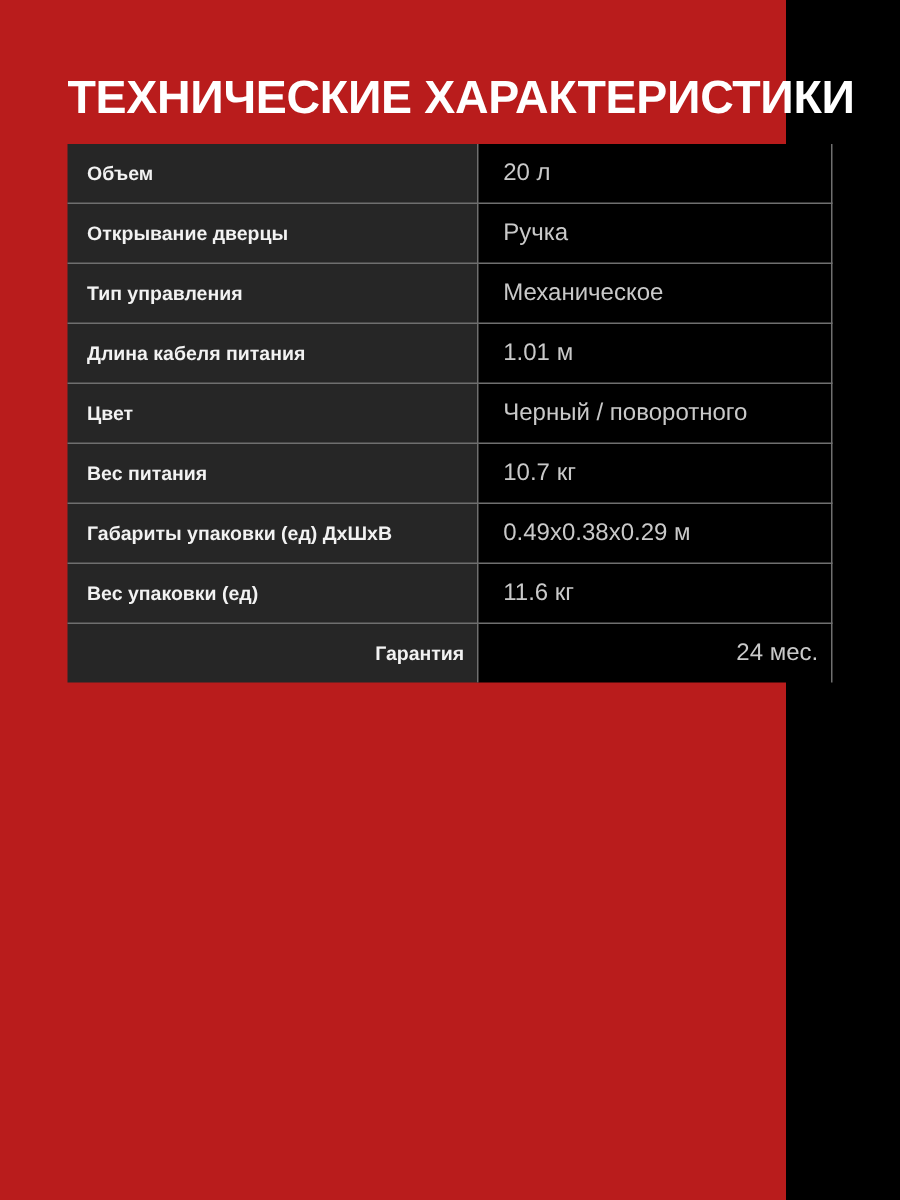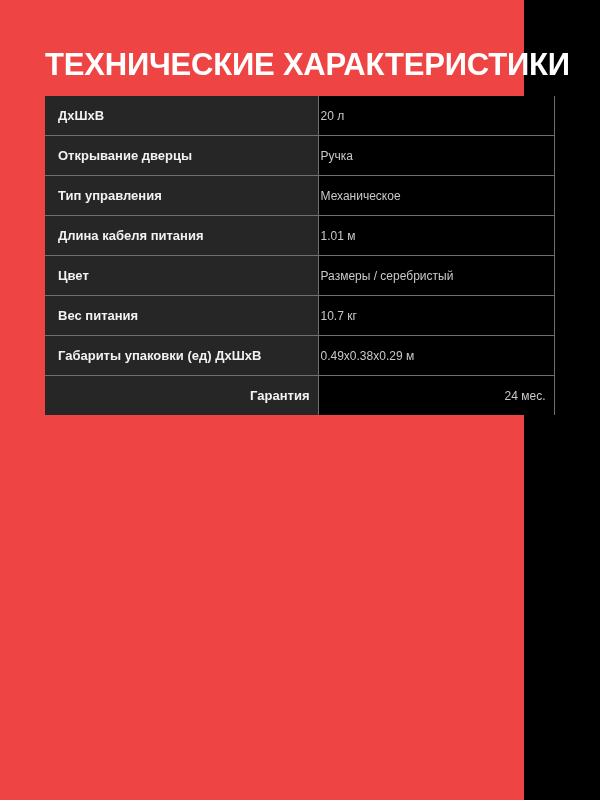--- a/index.html
+++ b/index.html
@@ -11,21 +11,21 @@
     width: 600px;
     height: 800px;
     overflow: hidden;
     font-family: "Liberation Sans", "DejaVu Sans", sans-serif;
     -webkit-font-smoothing: antialiased;
   }
   .page {
     position: relative;
     width: 524px;
     height: 800px;
-    background: #ef4444;
+    background: #b91c1c;
   }
   .page-title {
     position: absolute;
     left: 45px;
     top: 25px;
     width: 520px;
     font-size: 31px;
     line-height: 38px;
     font-weight: bold;
     color: #ffffff;
@@ -70,23 +70,23 @@
     padding-right: 8px;
     font-size: 13px;
     font-weight: bold;
     color: #f2f2f2;
     line-height: 16px;
     white-space: nowrap;
     overflow: hidden;
   }
   .value-text {
     display: block;
-    padding-left: 2px;
+    padding-left: 17px;
     padding-right: 8px;
-    font-size: 12px;
+    font-size: 16px;
     font-weight: normal;
     color: #c9c9c9;
     line-height: 16px;
     white-space: nowrap;
     overflow: hidden;
   }
 </style>
 </head>
 <body>
 
@@ -95,21 +95,21 @@
   <h1 class="page-title">ТЕХНИЧЕСКИЕ ХАРАКТЕРИСТИКИ</h1>
 
   <table class="spec-table">
     <colgroup>
       <col class="c-label">
       <col class="c-value">
     </colgroup>
     <tbody>
         <tr class="spec-row">
           <td class="cell-label">
-            <span class="label-text">ДхШхВ</span>
+            <span class="label-text">Объем</span>
           </td>
           <td class="cell-value">
             <span class="value-text">20 л</span>
           </td>
         </tr>
         <tr class="spec-row">
           <td class="cell-label">
             <span class="label-text">Открывание дверцы</span>
           </td>
           <td class="cell-value">
@@ -130,41 +130,49 @@
           </td>
           <td class="cell-value">
             <span class="value-text">1.01 м</span>
           </td>
         </tr>
         <tr class="spec-row">
           <td class="cell-label">
             <span class="label-text">Цвет</span>
           </td>
           <td class="cell-value">
-            <span class="value-text">Размеры / серебристый</span>
+            <span class="value-text">Черный / поворотного</span>
           </td>
         </tr>
         <tr class="spec-row">
           <td class="cell-label">
             <span class="label-text">Вес питания</span>
           </td>
           <td class="cell-value">
             <span class="value-text">10.7 кг</span>
           </td>
         </tr>
         <tr class="spec-row">
           <td class="cell-label">
             <span class="label-text">Габариты упаковки (ед) ДхШхВ</span>
           </td>
           <td class="cell-value">
             <span class="value-text">0.49x0.38x0.29 м</span>
           </td>
         </tr>
         <tr class="spec-row">
           <td class="cell-label">
+            <span class="label-text">Вес упаковки (ед)</span>
+          </td>
+          <td class="cell-value">
+            <span class="value-text">11.6 кг</span>
+          </td>
+        </tr>
+        <tr class="spec-row">
+          <td class="cell-label">
             <span class="label-text">Гарантия</span>
           </td>
           <td class="cell-value">
             <span class="value-text">24 мес.</span>
           </td>
         </tr>
       </tbody>
   </table>
 
 </div>

